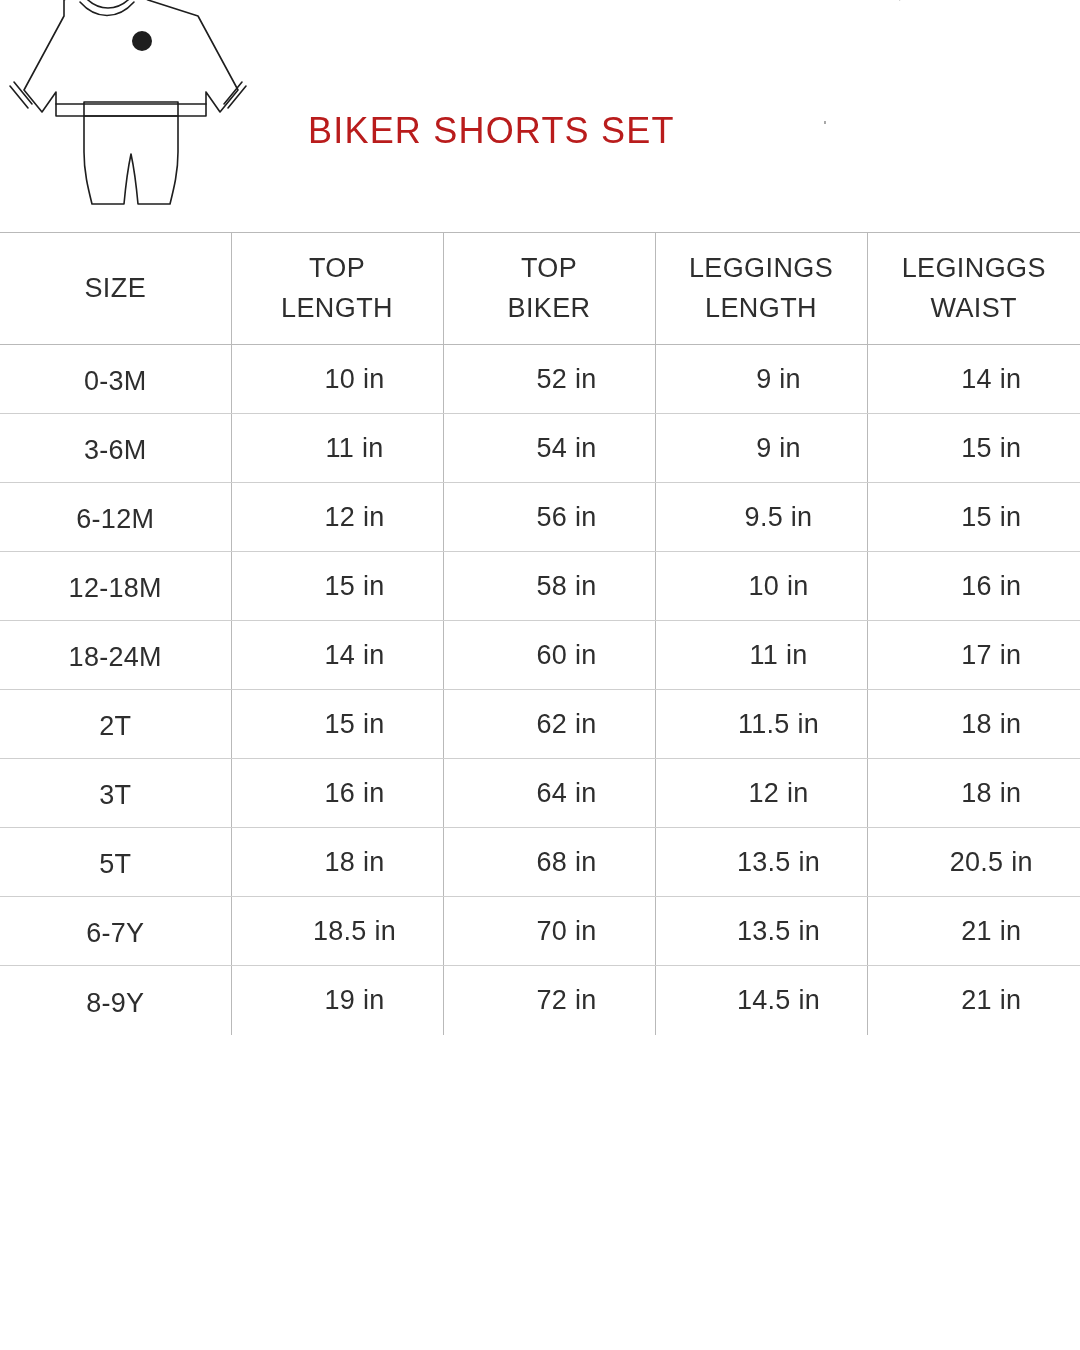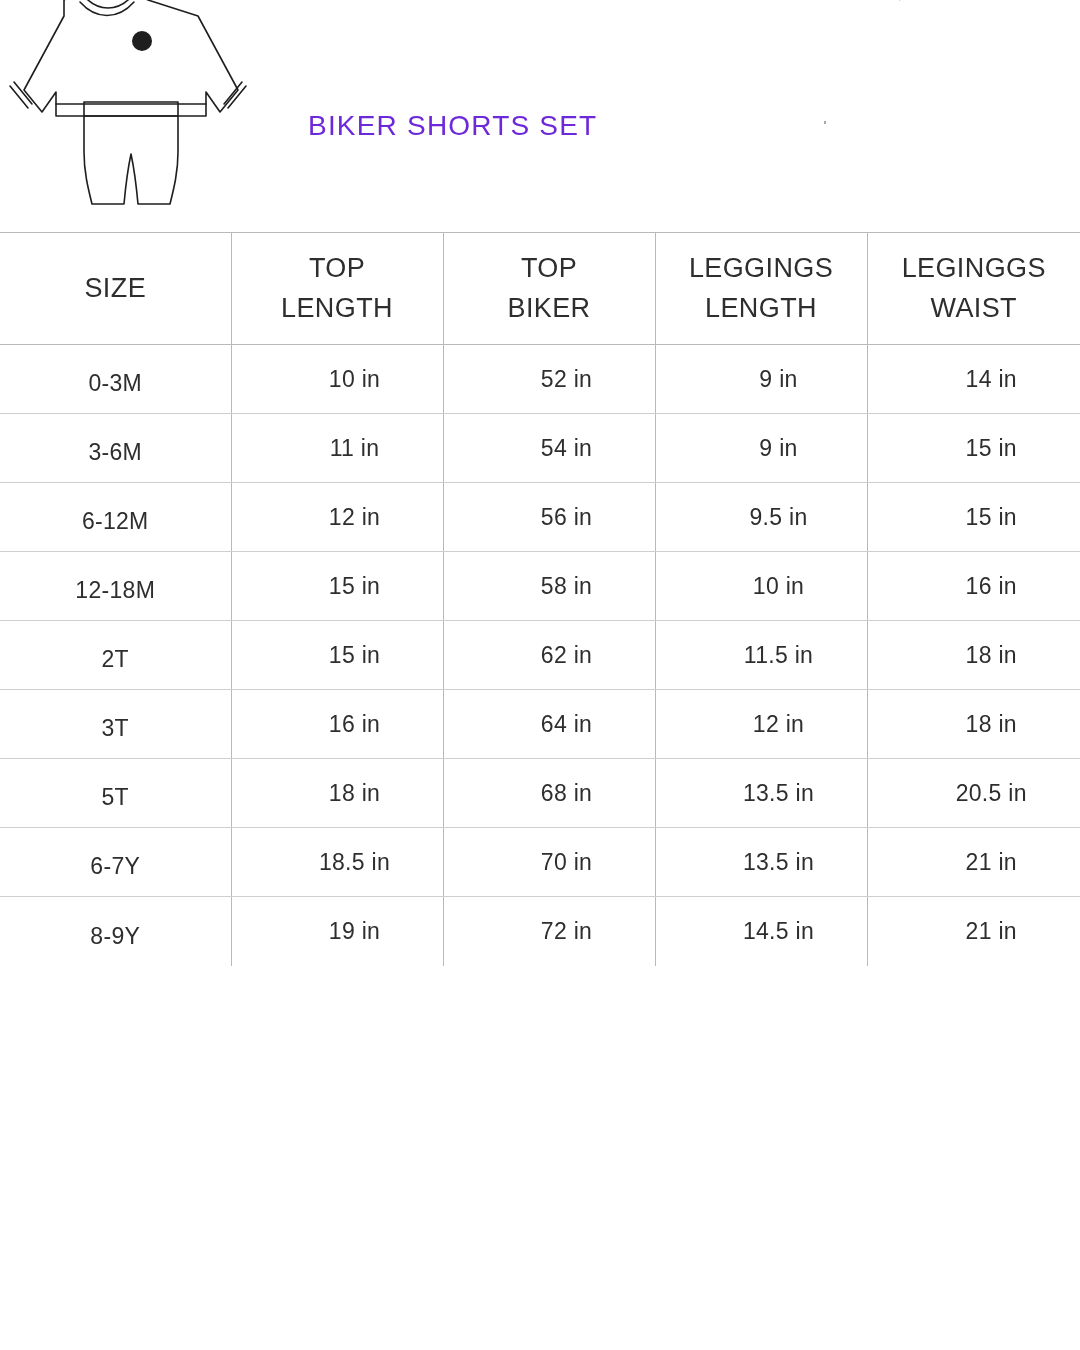--- a/index.html
+++ b/index.html
@@ -27,24 +27,24 @@
     position: absolute;
     left: -8px;
     top: -14px;
     width: 272px;
     height: 240px;
   }
   .page-title {
     position: absolute;
     left: 308px;
     top: 110px;
-    font-size: 28px;
+    font-size: 36px;
     letter-spacing: 1.2px;
     font-weight: 400;
-    color: #6d28d9;
+    color: #b91c1c;
     white-space: nowrap;
     text-align: center;
   }
   .tick-mark {
     position: absolute;
     left: 822px;
     top: 118px;
     font-size: 18px;
     color: #555;
   }
@@ -100,21 +100,21 @@
     letter-spacing: 0.4px;
     vertical-align: middle;
     border-top: 1px solid #b9b9b9;
   }
   .size-table thead th.size-head {
     font-size: 27px;
   }
 
   .size-table tbody td {
     height: 69px;
-    font-size: 23px;
+    font-size: 27px;
     letter-spacing: 0.3px;
     vertical-align: middle;
   }
   .size-table tbody td.size-cell {
     vertical-align: bottom;
     padding-bottom: 16px;
   }
   .size-table tbody td.val-cell {
     vertical-align: middle;
     padding-left: 36px;
@@ -215,20 +215,27 @@
       <td class="val-cell">15 in</td>
     </tr>
     <tr>
       <td class="size-cell">12-18M</td>
       <td class="val-cell">15 in</td>
       <td class="val-cell">58 in</td>
       <td class="val-cell">10 in</td>
       <td class="val-cell">16 in</td>
     </tr>
     <tr>
+      <td class="size-cell">18-24M</td>
+      <td class="val-cell">14 in</td>
+      <td class="val-cell">60 in</td>
+      <td class="val-cell">11 in</td>
+      <td class="val-cell">17 in</td>
+    </tr>
+    <tr>
       <td class="size-cell">2T</td>
       <td class="val-cell">15 in</td>
       <td class="val-cell">62 in</td>
       <td class="val-cell">11.5 in</td>
       <td class="val-cell">18 in</td>
     </tr>
     <tr>
       <td class="size-cell">3T</td>
       <td class="val-cell">16 in</td>
       <td class="val-cell">64 in</td>

